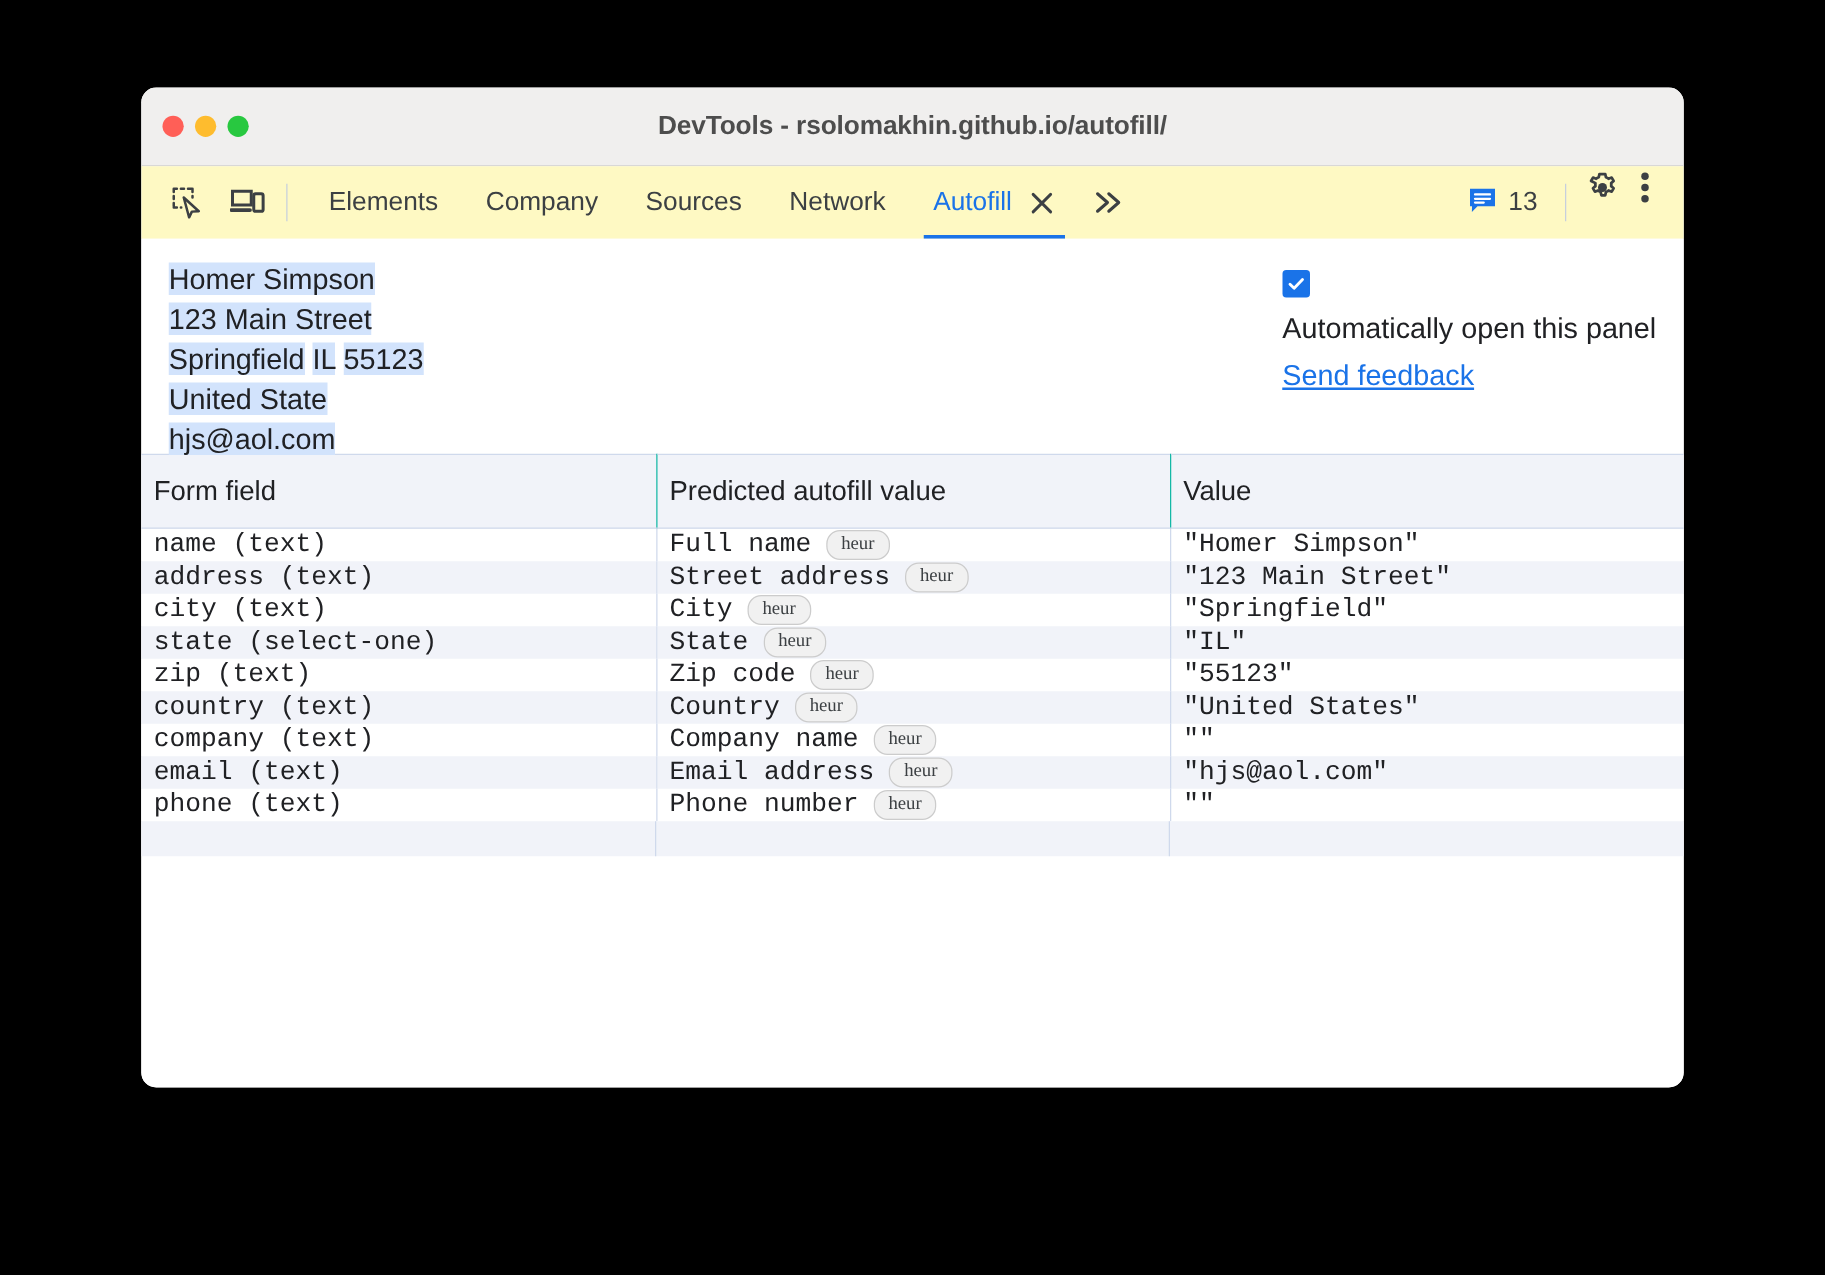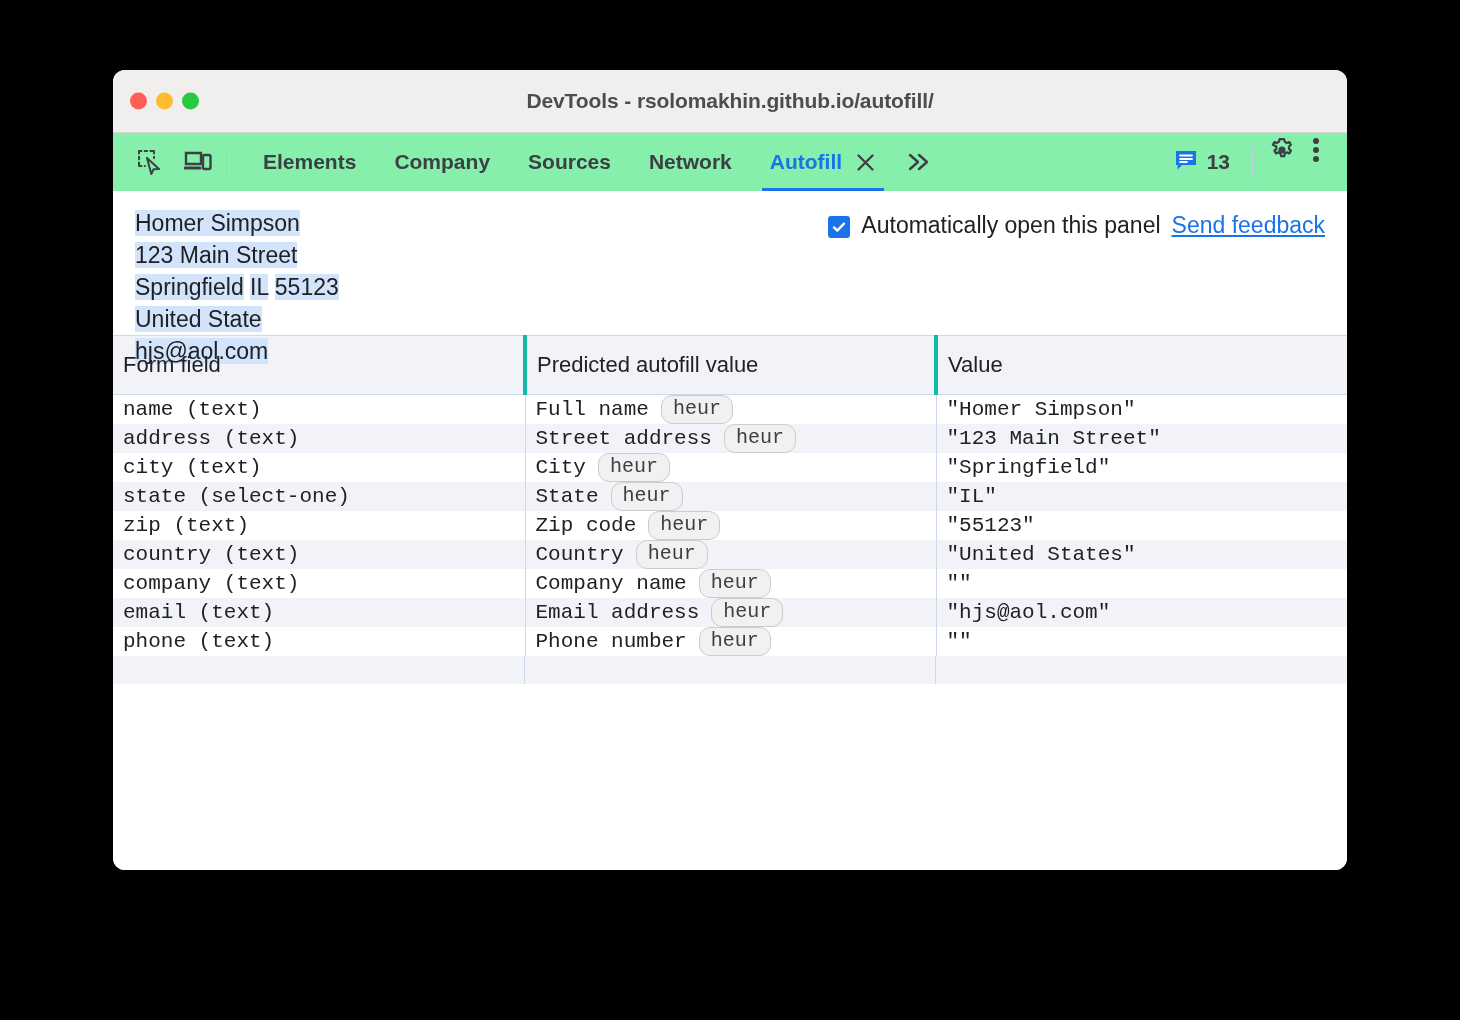--- a/index.html
+++ b/index.html
@@ -60,26 +60,25 @@
     font-size: 21px;
     font-weight: bold;
     color: #4d4d4d;
     letter-spacing: -0.1px;
     font-family: "Liberation Sans", sans-serif;
   }
 
   
   #tabstrip {
     height: 58px;
-    background: #86efac;
+    background: #fef9c3;
     display: flex;
     align-items: stretch;
     box-sizing: border-box;
     position: relative;
-    font-weight: bold;
   }
   .tb-icon-group {
     display: flex;
     align-items: center;
     padding-left: 22px;
     gap: 18px;
   }
   .tb-icon {
     width: 30px;
     height: 30px;
@@ -153,21 +152,21 @@
     background: #ffffff;
     height: 679px;
     position: relative;
     box-sizing: border-box;
   }
 
   #topsection {
     display: flex;
     padding: 16px 22px 0 22px;
     box-sizing: border-box;
-    height: 144px;
+    height: 172px;
   }
 
   
   #address-block {
     font-size: 23px;
     line-height: 32px;
     color: #202124;
     white-space: nowrap;
   }
   #address-block .line { display: block; }
@@ -176,20 +175,21 @@
   }
 
   
   #panel-controls {
     margin-left: auto;
     display: flex;
     align-items: flex-start;
     gap: 11px;
     padding-top: 5px;
     white-space: nowrap;
+    flex-direction: column;
   }
   #auto-open-checkbox {
     width: 22px;
     height: 22px;
     border-radius: 3px;
     background: #1a73e8;
     display: inline-flex;
     align-items: center;
     justify-content: center;
     cursor: pointer;
@@ -219,21 +219,21 @@
 
   #autofill-table th {
     background: #f1f3f9;
     text-align: left;
     font-weight: normal;
     font-size: 22px;
     color: #202124;
     padding: 16px 0 16px 10px;
     border-top: 1px solid #cfd9ec;
     border-bottom: 1px solid #cfd9ec;
-    border-right: 4px solid #14b8a6;
+    border-right: 1px solid #14b8a6;
     font-family: "Liberation Sans", sans-serif;
     height: 56px;
     box-sizing: border-box;
   }
   #autofill-table th:last-child { border-right: none; }
 
   #autofill-table td {
     font-family: "Liberation Mono", monospace;
     font-size: 21px;
     color: #202124;
@@ -243,22 +243,22 @@
     white-space: nowrap;
     overflow: hidden;
     vertical-align: middle;
   }
   #autofill-table td:last-child { border-right: none; }
   #autofill-table tbody tr:nth-child(even) { background: #f1f3f9; }
   #autofill-table tbody tr:nth-child(odd)  { background: #ffffff; }
 
   .pred-cell { display: flex; align-items: center; gap: 12px; }
   .heur-badge {
-    font-family: Liberation Mono, monospace;
-    font-size: 20px;
+    font-family: Liberation Serif, serif;
+    font-size: 15px;
     color: #3c4043;
     background: #f1f1f1;
     border: 1px solid #cccccc;
     border-radius: 11px;
     padding: 3px 11px 4px 11px;
     line-height: 1;
     display: inline-block;
   }
 
   

